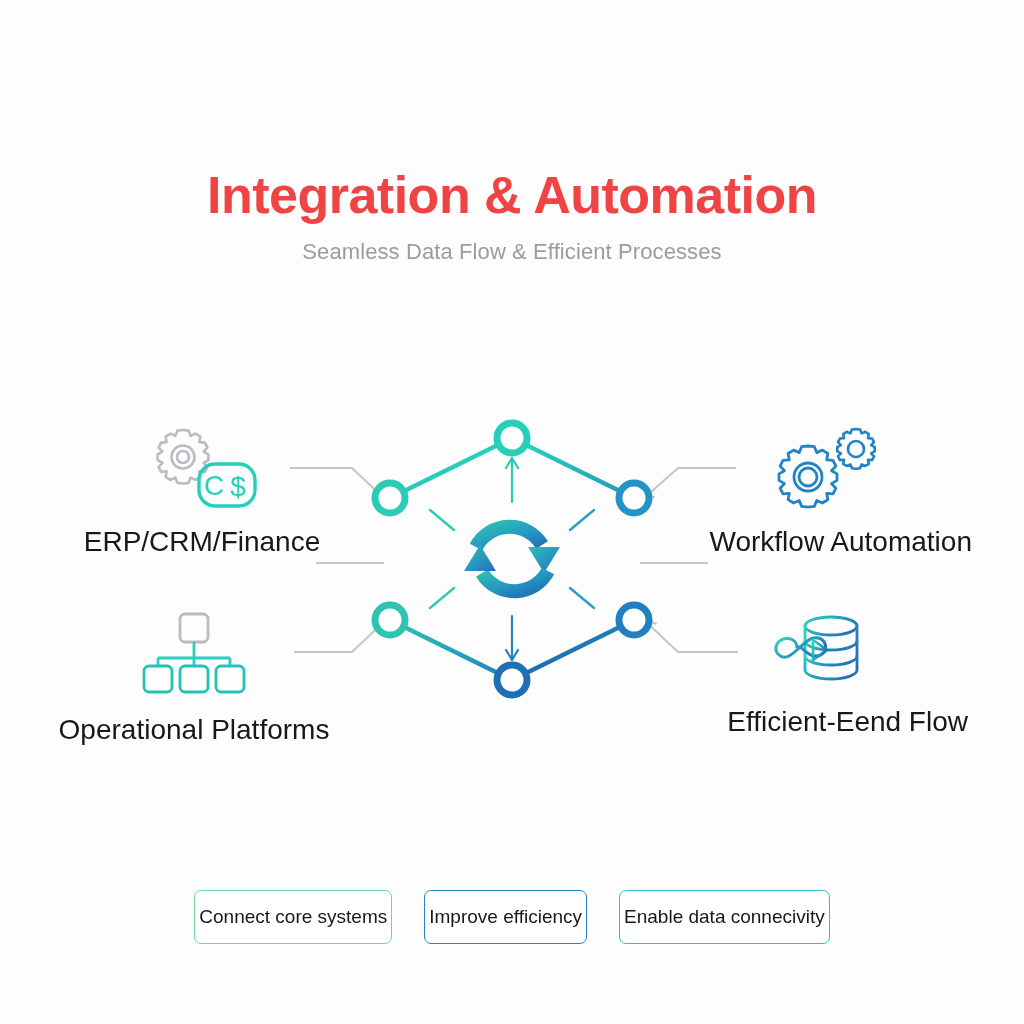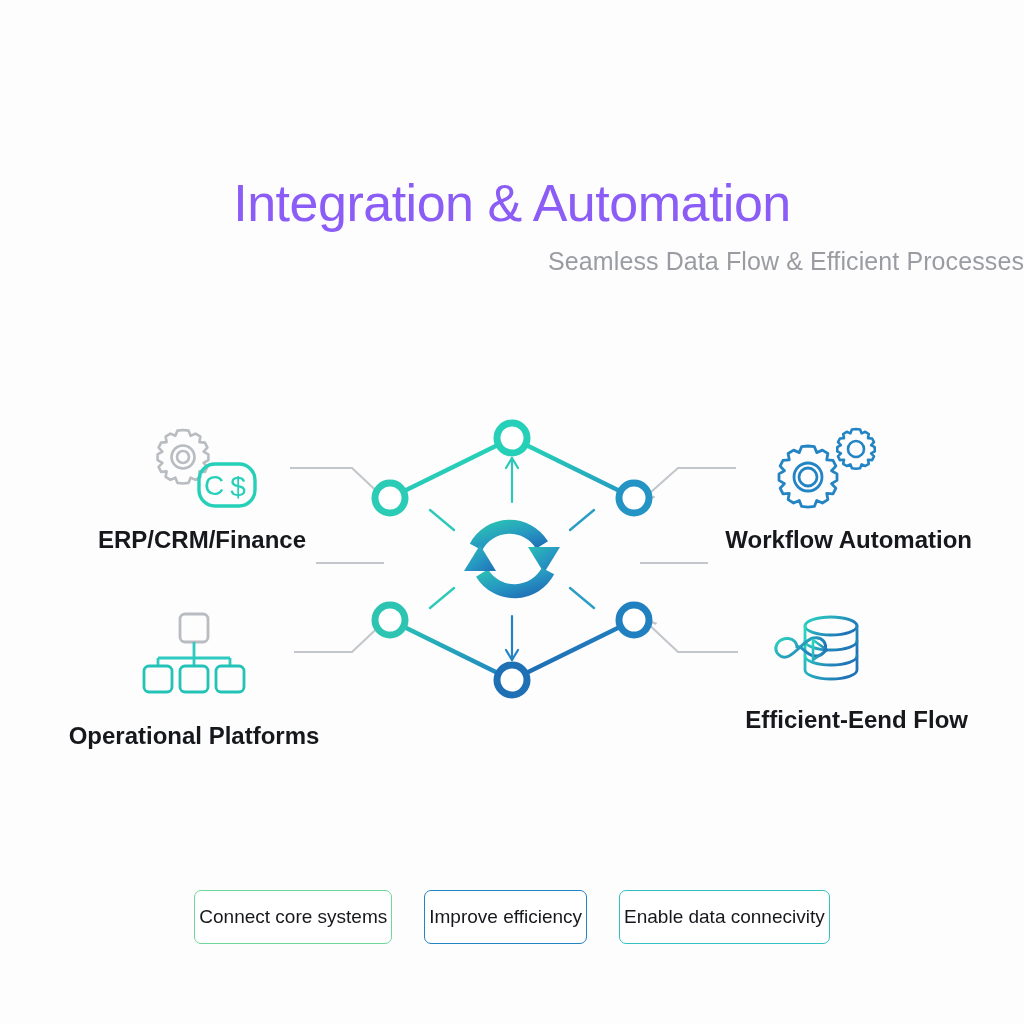--- a/index.html
+++ b/index.html
@@ -25,65 +25,63 @@
   
   .header {
     position: absolute;
     top: 168px;
     left: 0;
     width: 1024px;
     text-align: center;
   }
   .title {
     font-size: 52px;
-    font-weight: normal;
-    color: #8b5cf6;
+    font-weight: bold;
+    color: #ef4444;
     letter-spacing: -0.5px;
     line-height: 1.05;
-    margin: 8px;
+    margin: 0;
   }
   .subtitle {
-    font-size: 25px;
+    font-size: 22px;
     color: #9a9ca1;
     margin: 16px 0 0 0;
     font-weight: normal;
     letter-spacing: 0.1px;
-    text-align: right;
   }
 
   
   .item {
     position: absolute;
     width: 300px;
   }
   .item-icon {
     height: 96px;
     display: flex;
     align-items: center;
   }
   .item-label {
-    font-size: 24px;
+    font-size: 28px;
     color: #17181c;
     white-space: nowrap;
-    font-weight: bold;
   }
 
   .item-left .item-icon { justify-content: center; }
   .item-left .item-label { text-align: center; }
   .item-right .item-icon { justify-content: center; }
   .item-right .item-label { text-align: right; }
 
   
   #item-erp      { left: 52px;  top: 424px; }
   #item-ops      { left: 44px;  top: 602px; }
   #item-workflow { left: 672px; top: 424px; }
   #item-data     { left: 668px; top: 602px; }
 
   #item-erp .item-label      { margin-top: 6px; }
-  #item-ops .item-label      { margin-top: 24px; }
+  #item-ops .item-label      { margin-top: 16px; }
   #item-workflow .item-label { margin-top: 6px; }
   #item-data .item-label     { margin-top: 8px; }
 
   
   .hex-wrap {
     position: absolute;
     left: 362px;
     top: 402px;
     width: 300px;
     height: 310px;

